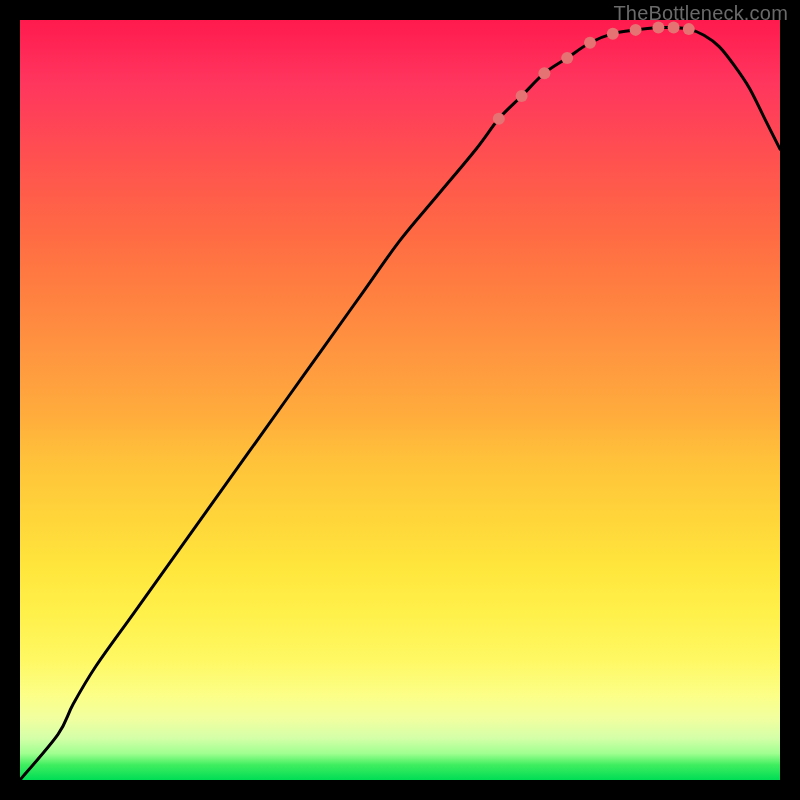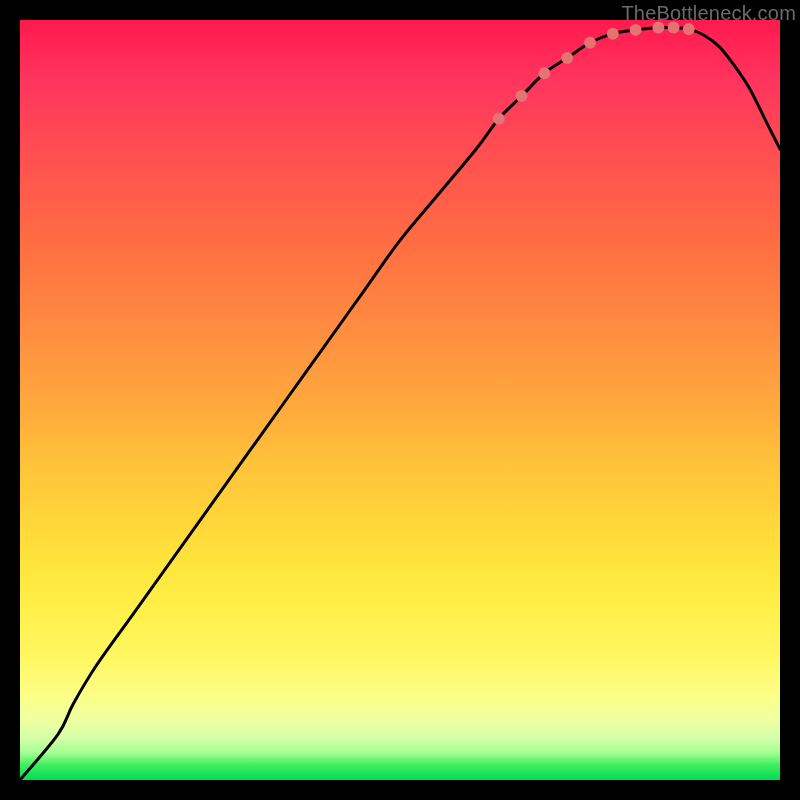--- a/index.html
+++ b/index.html
@@ -49,21 +49,21 @@
     position: absolute;
     left: 0;
     top: 0;
     width: 760px;
     height: 760px;
     pointer-events: none;
   }
   .watermark {
     position: absolute;
     top: 2px;
-    right: 4px;
+    right: 12px;
     font-size: 20px;
     font-weight: 500;
     color: #6a6a6a;
     letter-spacing: 0.2px;
     margin-left: 36px;
   }
 </style>
 </head>
 <body>
 

